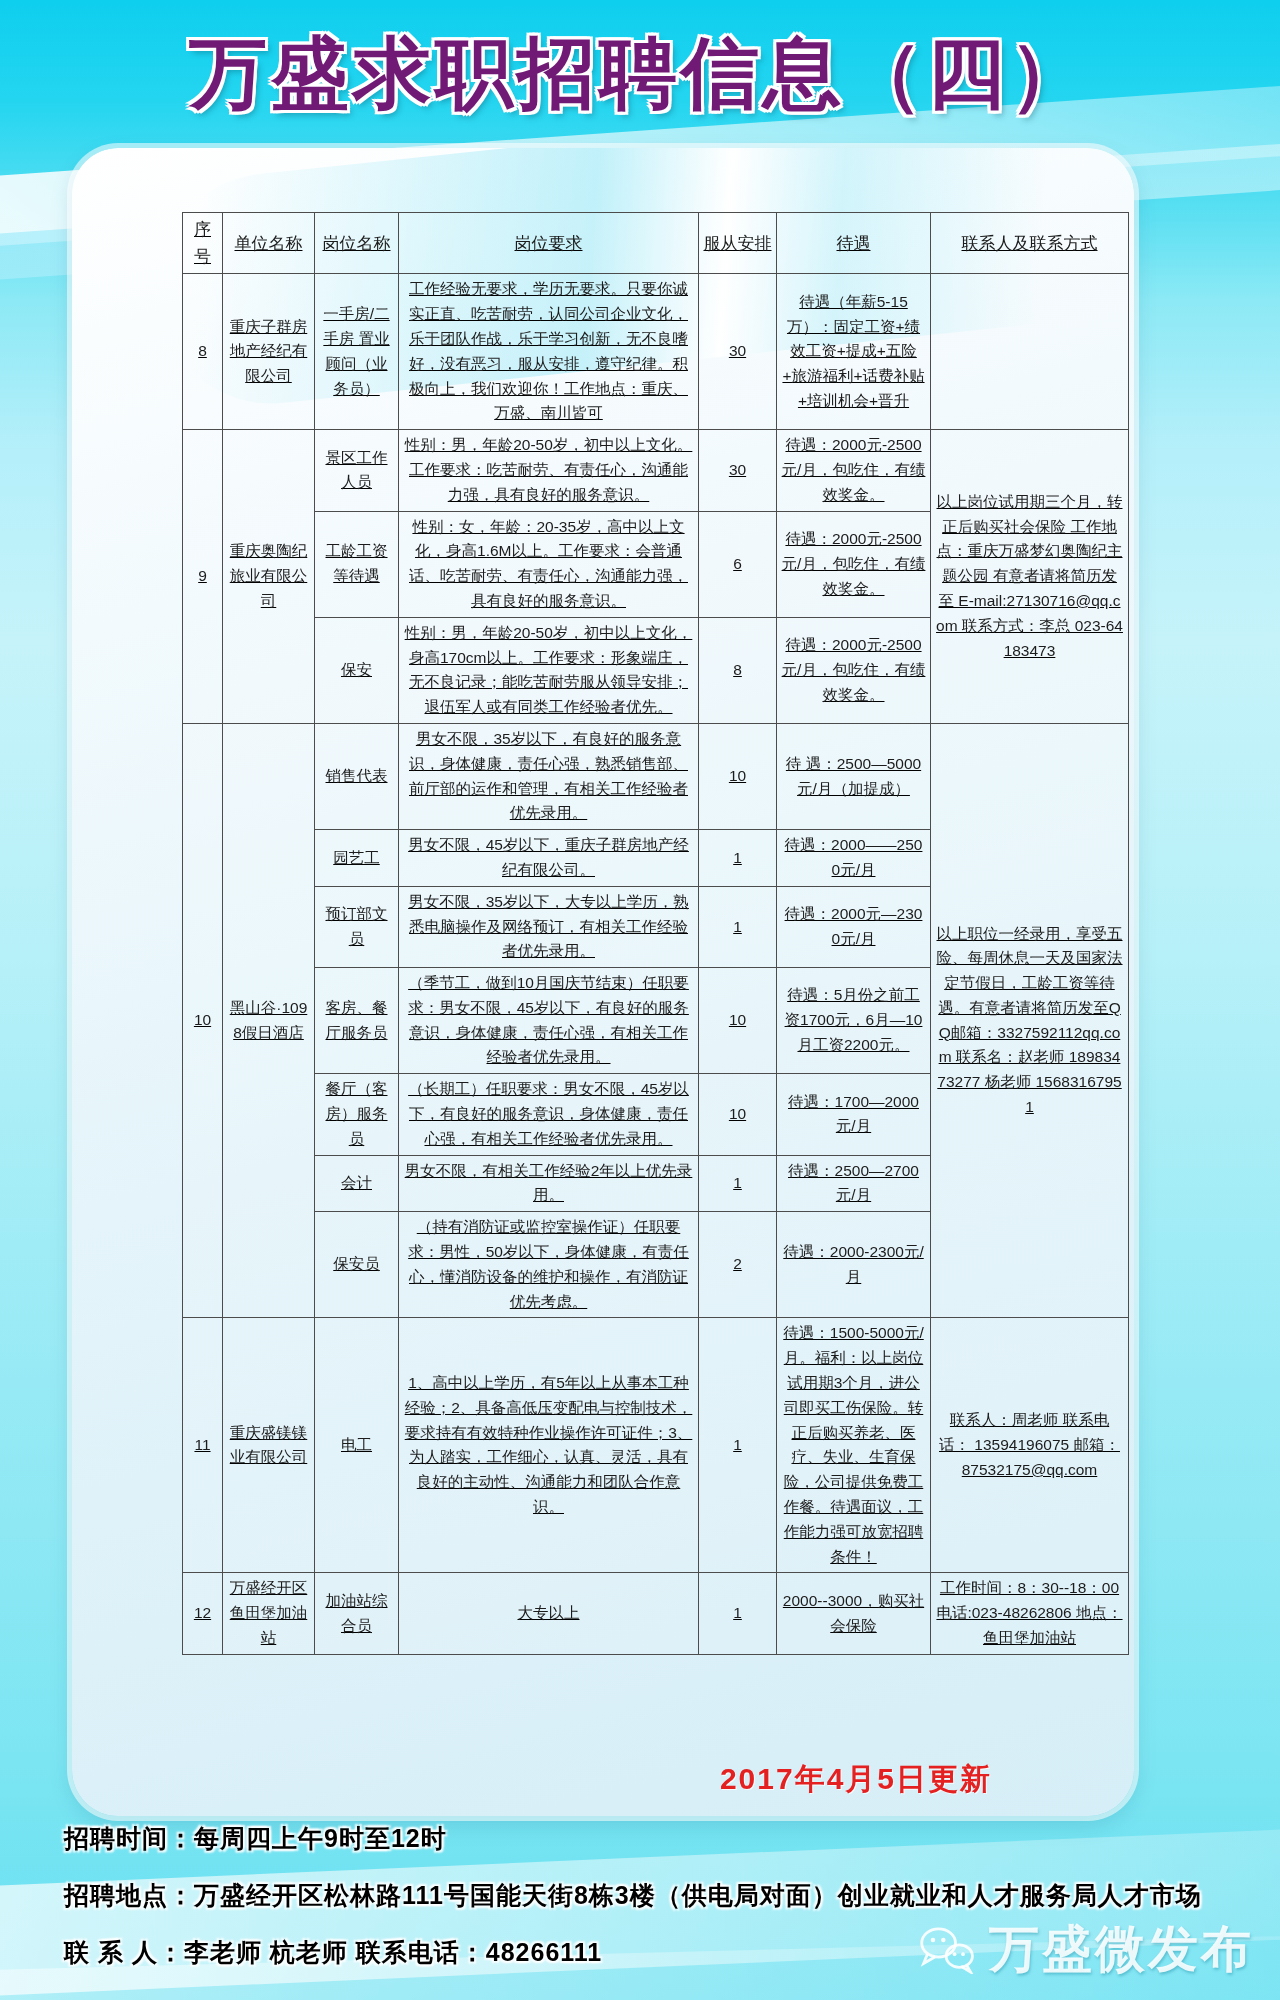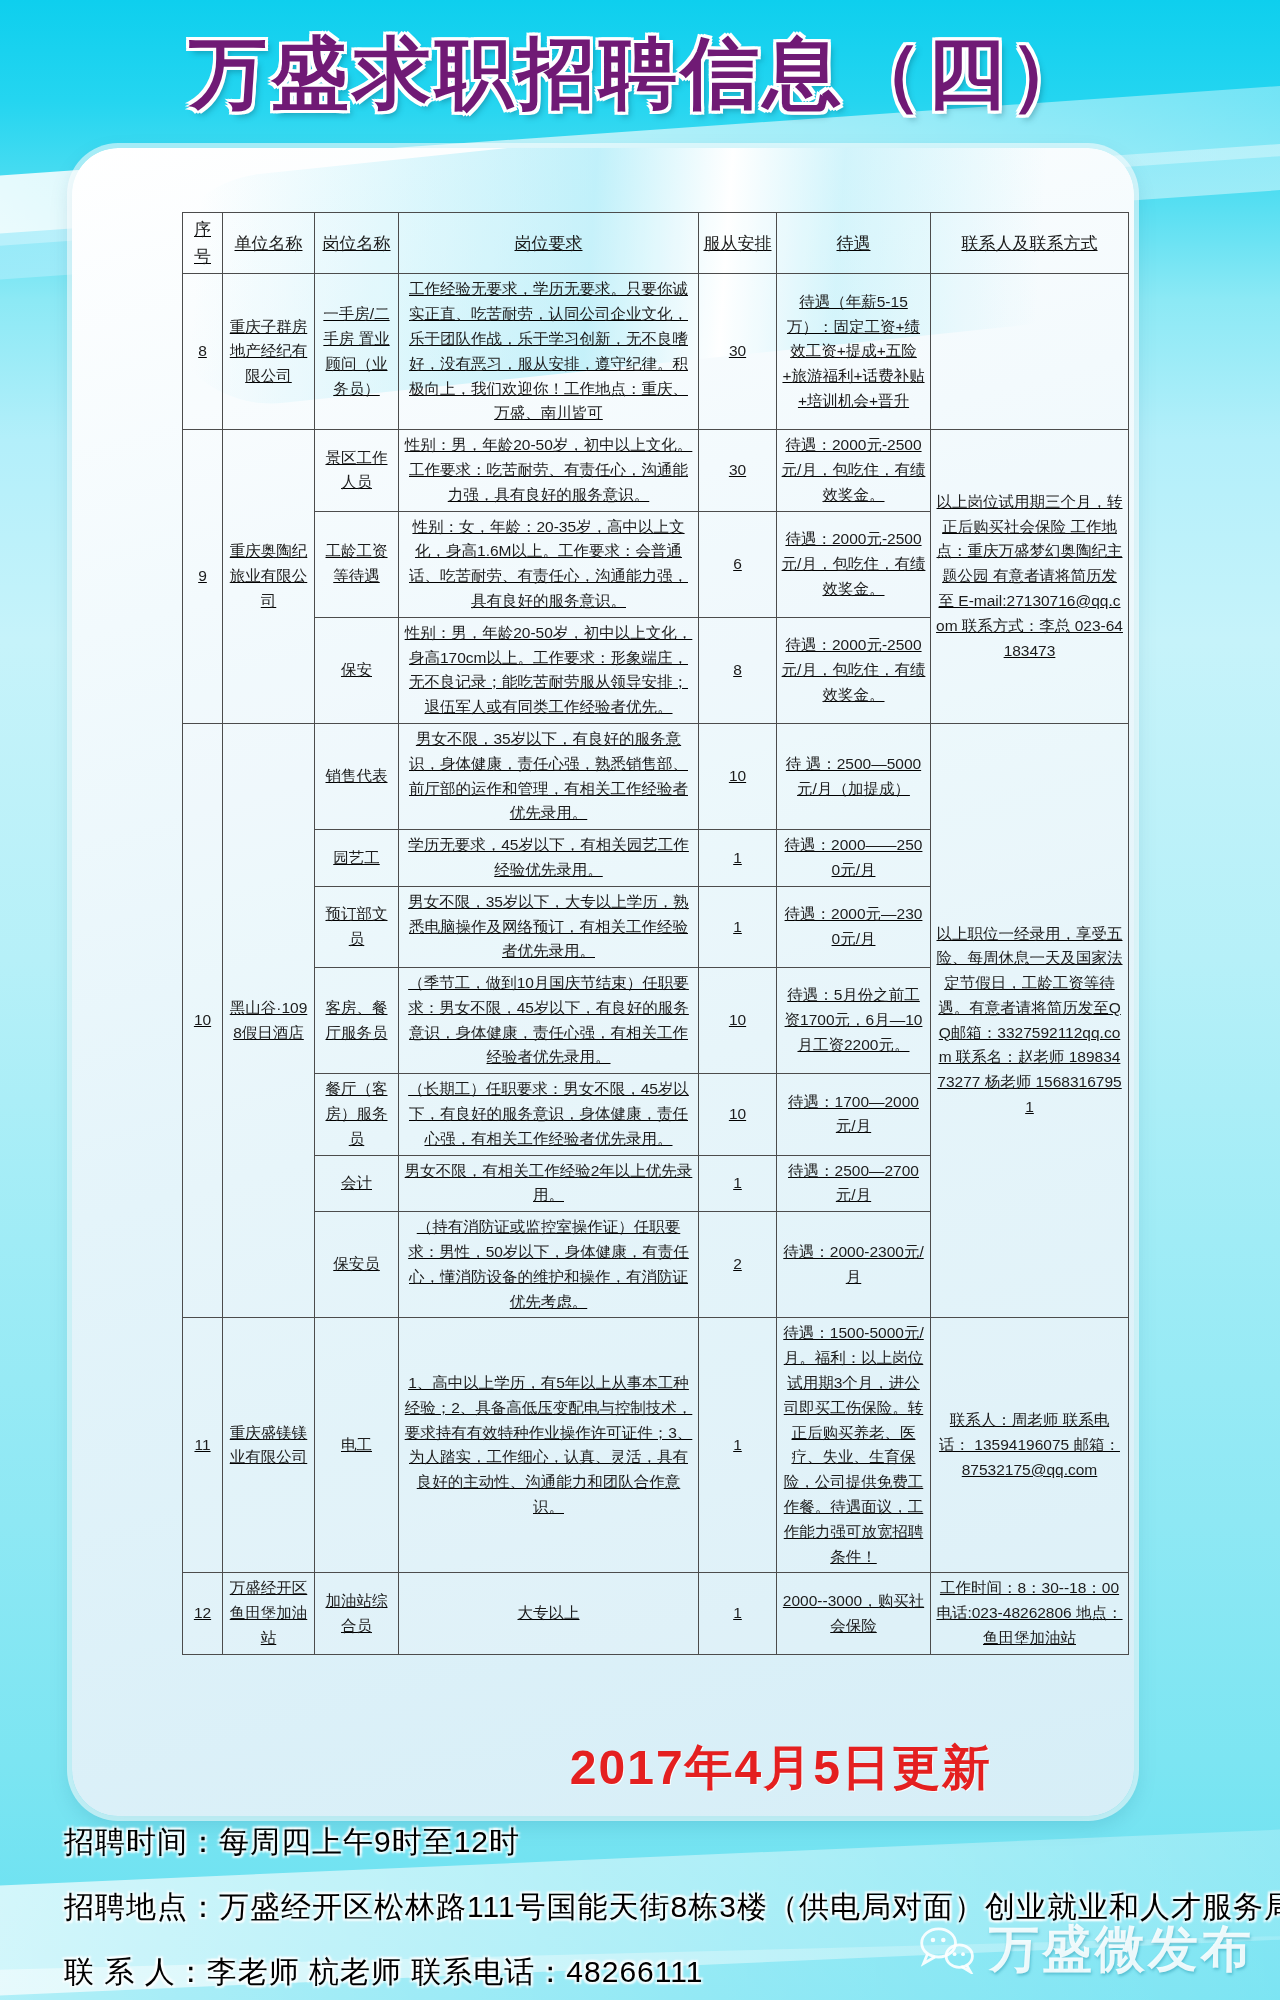--- a/index.html
+++ b/index.html
@@ -47,27 +47,27 @@
   table.jobs th,table.jobs td{
     border:1px solid #4c4c4c;padding:3px 4px;vertical-align:middle;
     text-align:center;word-break:break-all;background:rgba(255,255,255,.12);
   }
   table.jobs th{font-weight:normal;font-size:17px;height:30px;}
   td.req,td.pay,td.contact{text-align:justify;text-align-last:center;padding:4px 7px;}
   td.vb{vertical-align:bottom;padding-bottom:8px;}
 
   .update-date{
     position:absolute;right:142px;bottom:16px;
-    font-size:48px;font-weight:900;color:#e42020;letter-spacing:2px;
+    font-size:30px;font-weight:900;color:#e42020;letter-spacing:2px;
     text-shadow:1px 1px 0 rgba(255,255,255,.8);
   }
 
   .footer{position:absolute;left:64px;top:1822px;width:1180px;color:#000;}
   .footer .fline{
-    font-size:30px;font-weight:400;margin-bottom:24px;letter-spacing:1px;white-space:nowrap;
+    font-size:25px;font-weight:700;margin-bottom:24px;letter-spacing:1px;white-space:nowrap;
     text-shadow:-2px -2px 2px rgba(255,255,255,.95),2px -2px 2px rgba(255,255,255,.95),
       -2px 2px 2px rgba(255,255,255,.95),2px 2px 2px rgba(255,255,255,.95);
   }
   .brand{
     position:absolute;right:26px;top:1916px;display:flex;align-items:center;gap:10px;
     color:rgba(255,255,255,.88);font-size:50px;font-weight:700;letter-spacing:3px;
     text-shadow:1px 2px 3px rgba(0,120,150,.35);
   }
 </style>
 </head>
@@ -142,21 +142,21 @@
         <td rowspan="7">10</td>
         <td rowspan="7">黑山谷·1098假日酒店</td>
         <td>销售代表</td>
         <td class="req">男女不限，35岁以下，有良好的服务意识，身体健康，责任心强，熟悉销售部、前厅部的运作和管理，有相关工作经验者优先录用。</td>
         <td>10</td>
         <td class="pay">待 遇：2500—5000元/月（加提成）</td>
         <td rowspan="7" class="contact">以上职位一经录用，享受五险、每周休息一天及国家法定节假日，工龄工资等待遇。有意者请将简历发至QQ邮箱：3327592112qq.com 联系名：赵老师 18983473277 杨老师 15683167951</td>
       </tr>
       <tr>
         <td>园艺工</td>
-        <td class="req">学历无要求，45岁以下，有相关园艺工作经验优先录用。</td>
+        <td class="req">男女不限，45岁以下，重庆子群房地产经纪有限公司。</td>
         <td>1</td>
         <td class="pay">待遇：2000——2500元/月</td>
       </tr>
       <tr>
         <td>预订部文员</td>
         <td class="req">男女不限，35岁以下，大专以上学历，熟悉电脑操作及网络预订，有相关工作经验者优先录用。</td>
         <td>1</td>
         <td class="pay">待遇：2000元—2300元/月</td>
       </tr>
       <tr>

